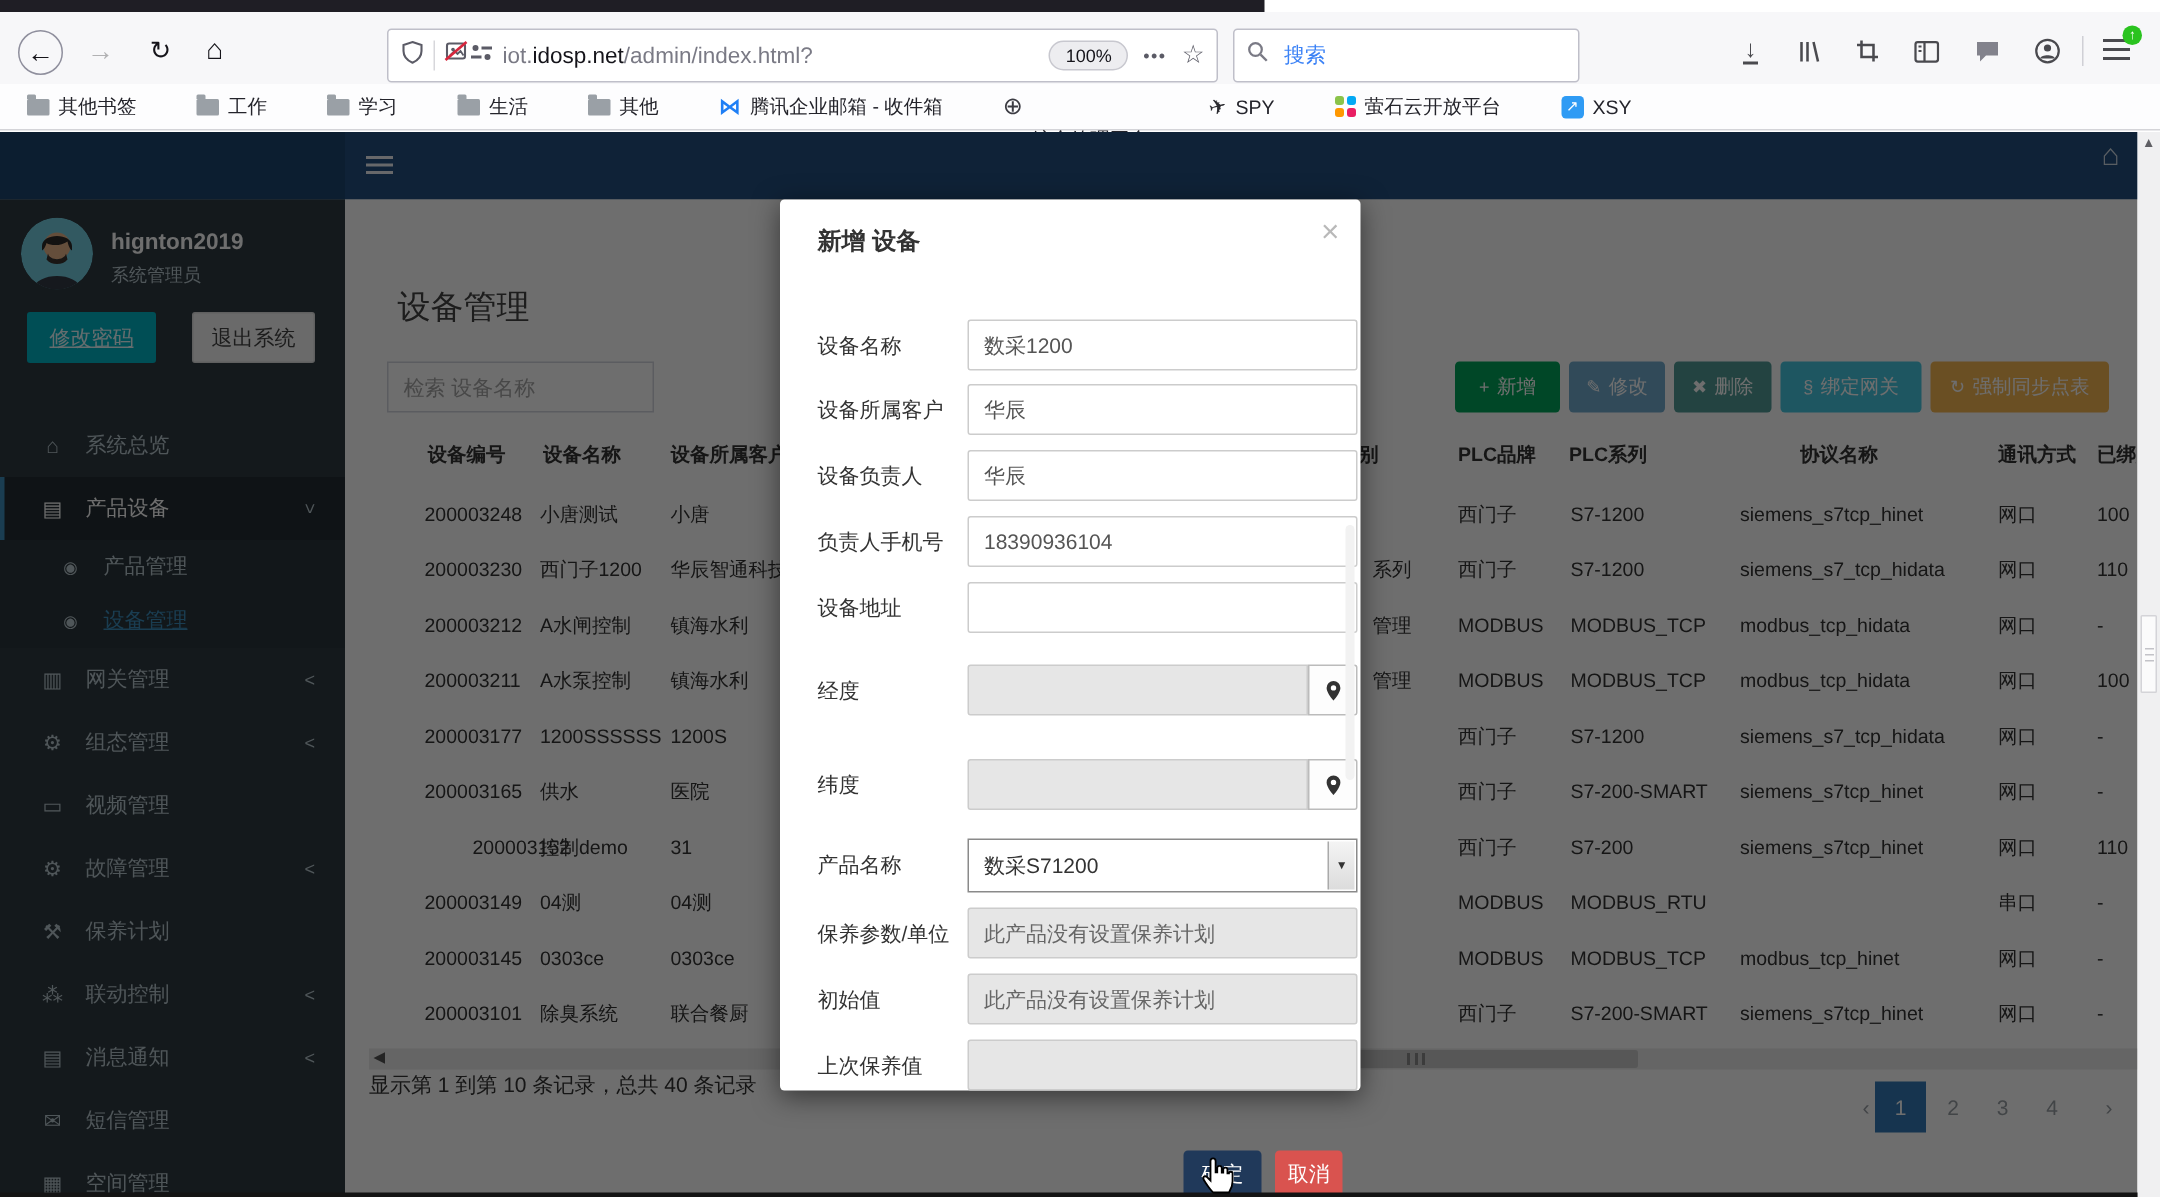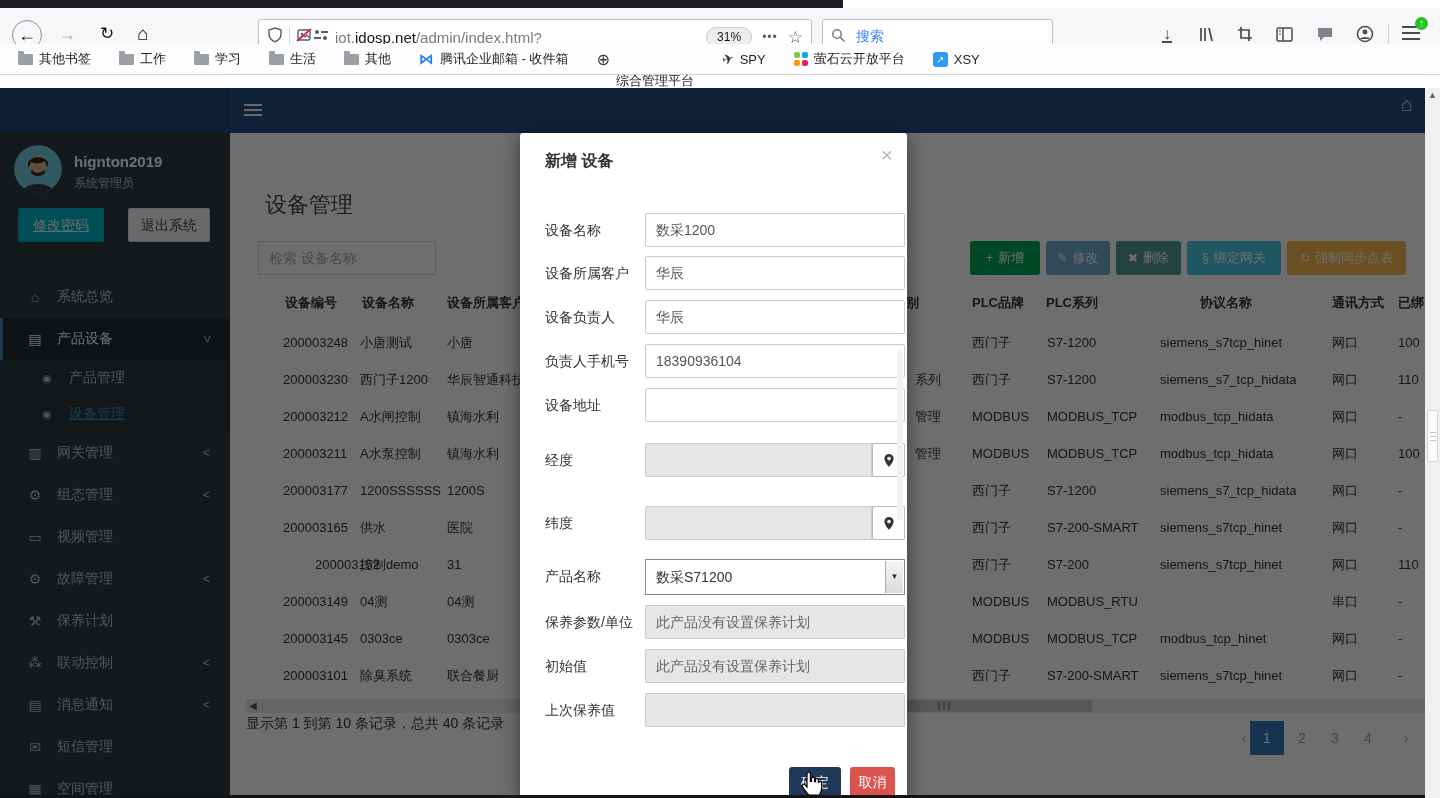--- a/index.html
+++ b/index.html
@@ -26,21 +26,21 @@
   #searchbar{left:822px;top:11px;width:231px;height:36px;background:#fff;border:1px solid #bfbfc9;border-radius:3px;display:flex;align-items:center;padding:0 8px;}
   #search-ph{color:#3b82f6;font-size:14px;margin-left:10px;}
   .tb-icon{top:14px;width:24px;height:24px;display:flex;align-items:center;justify-content:center;color:#4a4a4f;}
   #dl-icon{left:1155px;font-size:16px;}
   #dl-icon span{border-bottom:2px solid #4a4a4f;padding:0 1px;line-height:15px;}
   #lib-icon{left:1194px;}#crop-icon{left:1233px;}#sidebar-icon{left:1272px;}#chat-icon{left:1313px;}#account-icon{left:1353px;}
   #tb-sep{left:1388px;top:16px;width:1px;height:20px;background:#d0d0d6;}
   #menu-btn{left:1402px;top:16px;width:22px;height:20px;}
   #menu-btn .bar{position:absolute;left:0;width:18px;height:2px;background:#4a4a4f;}
   #upd-badge{position:absolute;right:-4px;top:-7px;width:13px;height:13px;border-radius:50%;background:#2ac31f;color:#fff;font-size:9px;line-height:13px;text-align:center;}
-  #bookmarks{left:0;top:44px;width:1440px;height:31px;background:#fdfdfe;border-bottom:1px solid #d4d4d8;display:flex;align-items:center;padding-left:18px;gap:28px;}
+  #bookmarks{left:0;top:56px;width:1440px;height:31px;background:#fdfdfe;border-bottom:1px solid #d4d4d8;display:flex;align-items:center;padding-left:18px;gap:40px;}
   .bm{display:flex;align-items:center;gap:6px;font-size:13px;color:#24242b;white-space:nowrap;}
   .bm-folder{width:15px;height:11px;background:#9aa0a6;border-radius:1px;position:relative;}
   .bm-folder::before{content:"";position:absolute;left:0;top:-3px;width:6px;height:3px;background:#9aa0a6;border-radius:1px 1px 0 0;}
   .bm-mail{color:#1f7ff5;font-size:15px;font-weight:bold;}
   .bm-globe{color:#3c3c43;font-size:16px;}
   .bm-plane{color:#2b2b30;font-size:14px;display:inline-block;transform:rotate(-15deg);}
   .bm-dots{width:14px;height:14px;display:grid;grid-template-columns:6px 6px;grid-gap:2px;}
   .bm-dots i{width:6px;height:6px;border-radius:2px;}
   .bm-arrow{width:15px;height:15px;background:#2f9bf4;border-radius:3px;color:#fff;font-size:10px;line-height:15px;text-align:center;}
 
@@ -86,21 +86,21 @@
 
   #overlay{left:0;top:88px;width:1425px;height:710px;background:rgba(0,0,0,0.57);}
 
   
   #vscroll{left:1425px;top:88px;width:15px;height:710px;background:#f0f0f1;}
   #vs-up{position:absolute;left:0;top:2px;width:15px;text-align:center;color:#5f5f64;font-size:9px;}
   #vs-thumb{position:absolute;left:2px;top:322px;width:11px;height:52px;background:#fbfbfb;border:1px solid #d4d4d8;border-radius:1px;}
   #vs-thumb i{position:absolute;left:2px;width:6px;height:1px;background:#c3c3c8;}
 
   
-  #modal{left:520px;top:133px;width:387px;height:665px;background:#fff;border-radius:3px;box-shadow:0 4px 18px rgba(0,0,0,.5);}
+  #modal{left:520px;top:133px;width:387px;height:594px;background:#fff;border-radius:3px;box-shadow:0 4px 18px rgba(0,0,0,.5);}
   #modal-title{position:absolute;left:25px;top:18px;font-size:16px;font-weight:bold;color:#333;}
   #modal-close{position:absolute;right:14px;top:10px;font-size:21px;color:#b9b9b9;}
   .mf-label{position:absolute;left:25px;width:100px;font-size:14px;color:#333;line-height:34px;white-space:nowrap;}
   .mf-input{position:absolute;left:125px;width:260px;height:34px;border:1px solid #ccc;border-radius:2px;background:#fff;font-size:14px;color:#555;line-height:32px;padding:0 10px;white-space:nowrap;overflow:hidden;}
   .mf-input.gray{background:#e6e6e6;color:#666;}
   .mf-geo{position:absolute;left:125px;width:227px;height:34px;border:1px solid #ccc;border-radius:2px 0 0 2px;background:#e6e6e6;}
   .mf-pin{position:absolute;left:352px;width:33px;height:34px;border:1px solid #bbb;border-radius:0 2px 2px 0;background:#fdfdfd;display:flex;align-items:center;justify-content:center;}
   .mf-select{position:absolute;left:125px;width:260px;height:36px;border:1px solid #8a8a8a;background:#fff;font-size:14px;color:#333;line-height:34px;padding:0 10px;}
   .mf-select .arrowbox{position:absolute;right:1px;top:1px;width:18px;height:32px;background:linear-gradient(#f4f4f4,#dcdcdc);border-left:1px solid #aaa;text-align:center;line-height:32px;font-size:8px;color:#333;}
   #modal-sb{position:absolute;left:377px;top:217px;width:6px;height:170px;background:#f2f2f2;border-radius:3px;}
@@ -136,21 +136,21 @@
             <path d="M4 10l3-3 2 2 2-2 2 3" fill="none" stroke="#5b5b66" stroke-width="1.2"></path>
             <line x1="1" y1="13" x2="15" y2="1" stroke="#d7263d" stroke-width="1.8"></line>
           </svg></span>
       <span><svg width="16" height="14" viewBox="0 0 16 14">
             <circle cx="4" cy="4" r="2" fill="#5b5b66"></circle>
             <rect x="8" y="3" width="7" height="2" fill="#5b5b66"></rect>
             <rect x="1" y="9" width="7" height="2" fill="#5b5b66"></rect>
             <circle cx="12" cy="10" r="2" fill="#5b5b66"></circle>
           </svg></span>
       <span id="url-text"><span>iot.</span><span class="dom">idosp.net</span><span>/admin/index.html?</span></span>
-      <span id="zoom-badge">31%</span>
+      <span id="zoom-badge">100%</span>
       <span id="page-actions">•••</span>
       <span id="star-btn">☆</span>
     </div>
 
     <div class="abs" id="searchbar">
       <span><svg width="15" height="15" viewBox="0 0 15 15">
             <circle cx="6" cy="6" r="4.2" fill="none" stroke="#7a7a85" stroke-width="1.5"></circle>
             <line x1="9.4" y1="9.4" x2="13.5" y2="13.5" stroke="#7a7a85" stroke-width="1.6"></line>
           </svg></span>
       <span id="search-ph">搜索</span>

